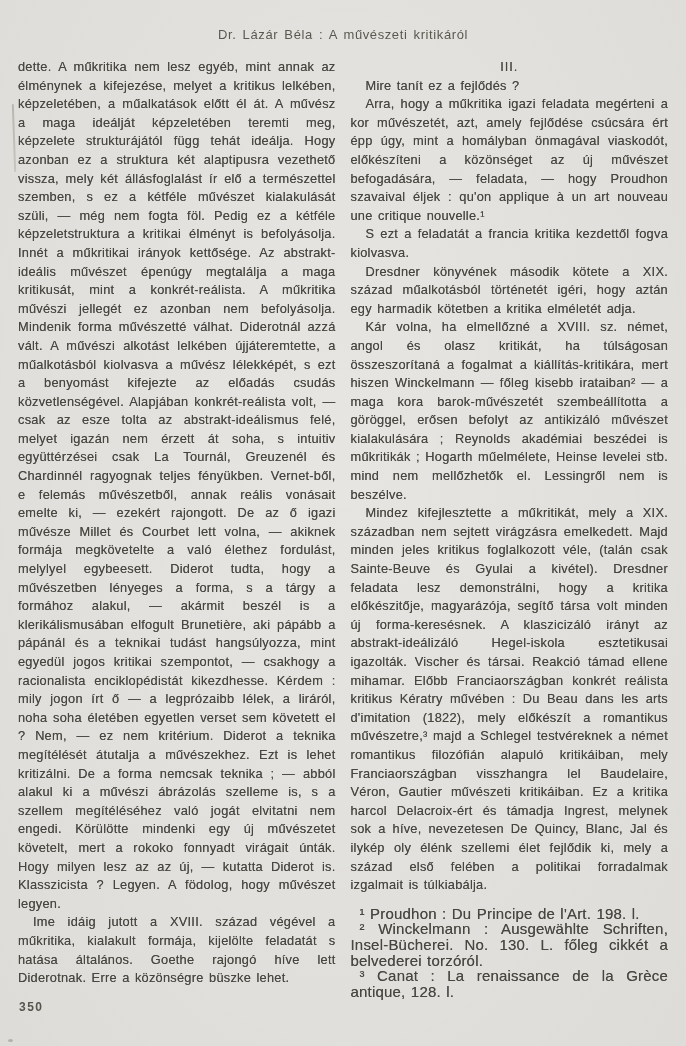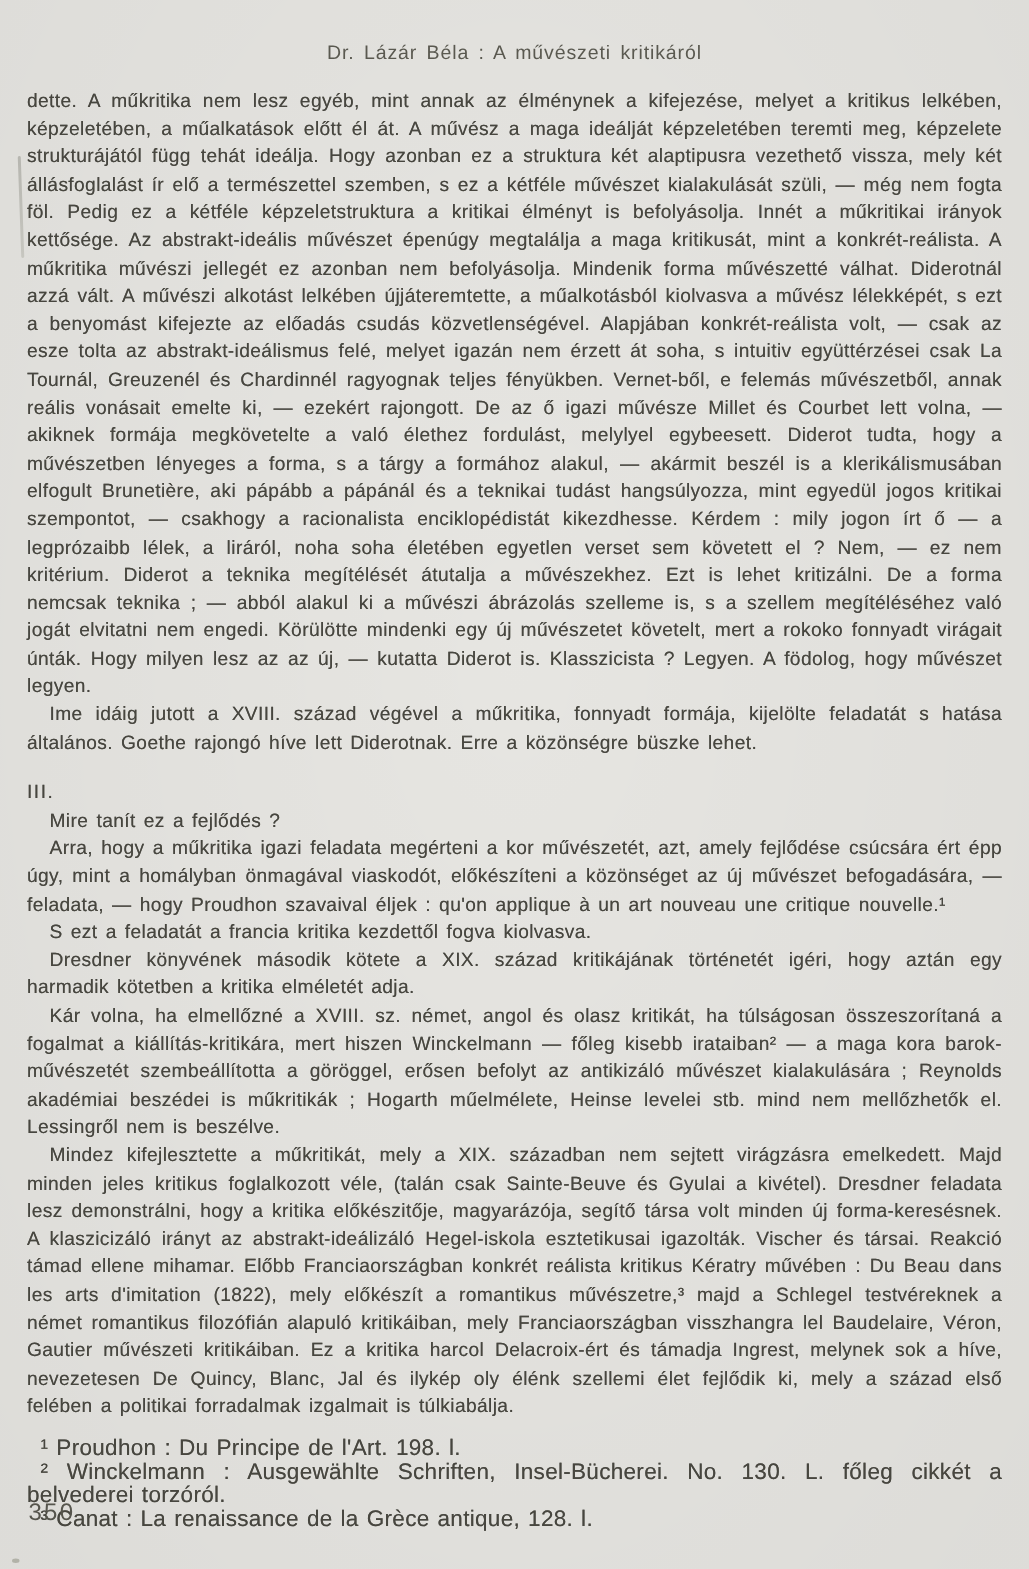--- a/index.html
+++ b/index.html
@@ -21,54 +21,55 @@
     font-size: 13px;
     letter-spacing: 0.6px;
     word-spacing: 2px;
     color: #5a5950;
   }
   .columns {
     display: flex;
     gap: 15px;
     padding: 0 18px;
     margin-top: 16px;
-    flex-direction: column;
   }
   .col {
     flex: 1;
     min-width: 0;
     font-size: 12.8px;
     line-height: 18.6px;
     text-align: justify;
     letter-spacing: 0.25px;
     word-spacing: 1.6px;
     hyphens: auto;
     text-shadow: 0 0 0.4px rgba(70,69,62,0.7);
   }
   .col p { margin: 0; text-indent: 15px; }
   .col p.noindent { text-indent: 0; }
   .section-heading {
+    text-align: center;
     text-indent: 0 !important;
     letter-spacing: 1px;
   }
   .footnotes {
     margin-top: 11px;
     font-size: 15px;
     line-height: 15.6px;
     letter-spacing: 0.2px;
     word-spacing: 1px;
   }
   .footnotes p { text-indent: 9px; text-align: justify; margin: 0; }
   .page-number {
     position: absolute;
     left: 19px;
     top: 1000px;
-    font-size: 16px;
+    font-size: 12px;
     letter-spacing: 1.5px;
     color: #56554d;
+    font-weight: bold;
   }
   .artifact-line {
     position: absolute;
     left: 13px;
     top: 104px;
     width: 2px;
     height: 68px;
     background: linear-gradient(#95958d, #b3b3aa);
     border-radius: 2px;
     transform: rotate(-2deg);
@@ -88,29 +89,29 @@
 <body>
 
 <div class="page">
 
   <div class="running-header">Dr. Lázár Béla : A művészeti kritikáról</div>
 
   <div class="columns">
 
     <div class="col">
       <p class="noindent">dette. A műkritika nem lesz egyéb, mint annak az élménynek a kifejezése, melyet a kritikus lelkében, képzeletében, a műalkatások előtt él át. A művész a maga ideálját képzeletében teremti meg, képzelete strukturájától függ tehát ideálja. Hogy azonban ez a struktura két alaptipusra vezethető vissza, mely két állásfoglalást ír elő a természettel szemben, s ez a kétféle művészet kialakulását szüli, — még nem fogta föl. Pedig ez a kétféle képzeletstruktura a kritikai élményt is befolyásolja. Innét a műkritikai irányok kettősége. Az abstrakt-ideális művészet épenúgy megtalálja a maga kritikusát, mint a konkrét-reálista. A műkritika művészi jellegét ez azonban nem befolyásolja. Mindenik forma művészetté válhat. Diderotnál azzá vált. A művészi alkotást lelkében újjáteremtette, a műalkotásból kiolvasva a művész lélekképét, s ezt a benyomást kifejezte az előadás csudás közvetlenségével. Alapjában konkrét-reálista volt, — csak az esze tolta az abstrakt-ideálismus felé, melyet igazán nem érzett át soha, s intuitiv együttérzései csak La Tournál, Greuzenél és Chardinnél ragyognak teljes fényükben. Vernet-ből, e felemás művészetből, annak reális vonásait emelte ki, — ezekért rajongott. De az ő igazi művésze Millet és Courbet lett volna, — akiknek formája megkövetelte a való élethez fordulást, melylyel egybeesett. Diderot tudta, hogy a művészetben lényeges a forma, s a tárgy a formához alakul, — akármit beszél is a klerikálismusában elfogult Brunetière, aki pápább a pápánál és a teknikai tudást hangsúlyozza, mint egyedül jogos kritikai szempontot, — csakhogy a racionalista enciklopédistát kikezdhesse. Kérdem : mily jogon írt ő — a legprózaibb lélek, a liráról, noha soha életében egyetlen verset sem követett el ? Nem, — ez nem kritérium. Diderot a teknika megítélését átutalja a művészekhez. Ezt is lehet kritizálni. De a forma nemcsak teknika ; — abból alakul ki a művészi ábrázolás szelleme is, s a szellem megítéléséhez való jogát elvitatni nem engedi. Körülötte mindenki egy új művészetet követelt, mert a rokoko fonnyadt virágait únták. Hogy milyen lesz az az új, — kutatta Diderot is. Klasszicista ? Legyen. A födolog, hogy művészet legyen.</p>
-      <p>Ime idáig jutott a XVIII. század végével a műkritika, fonnyadt formája, kijelölte feladatát s hatása általános. Goethe rajongó híve lett Diderotnak. Erre a közönségre büszke lehet.</p>
+      <p>Ime idáig jutott a XVIII. század végével a műkritika, kialakult formája, kijelölte feladatát s hatása általános. Goethe rajongó híve lett Diderotnak. Erre a közönségre büszke lehet.</p>
     </div>
 
     <div class="col">
       <p class="section-heading">III.</p>
       <p>Mire tanít ez a fejlődés ?</p>
       <p>Arra, hogy a műkritika igazi feladata megérteni a kor művészetét, azt, amely fejlődése csúcsára ért épp úgy, mint a homályban önmagával viaskodót, előkészíteni a közönséget az új művészet befogadására, — feladata, — hogy Proudhon szavaival éljek : qu'on applique à un art nouveau une critique nouvelle.¹</p>
       <p>S ezt a feladatát a francia kritika kezdettől fogva kiolvasva.</p>
-      <p>Dresdner könyvének második kötete a XIX. század kritikájának történetét igéri, hogy aztán egy harmadik kötetben a kritika elméletét adja.</p>
+      <p>Dresdner könyvének második kötete a XIX. század műalkotásból történetét igéri, hogy aztán egy harmadik kötetben a kritika elméletét adja.</p>
       <p>Kár volna, ha elmellőzné a XVIII. sz. német, angol és olasz kritikát, ha túlságosan összeszorítaná a fogalmat a kiállítás-kritikára, mert hiszen Winckelmann — főleg kisebb irataiban² — a maga kora barok-művészetét szembeállította a göröggel, erősen befolyt az antikizáló művészet kialakulására ; Reynolds akadémiai beszédei is műkritikák ; Hogarth műelmélete, Heinse levelei stb. mind nem mellőzhetők el. Lessingről nem is beszélve.</p>
       <p>Mindez kifejlesztette a műkritikát, mely a XIX. században nem sejtett virágzásra emelkedett. Majd minden jeles kritikus foglalkozott véle, (talán csak Sainte-Beuve és Gyulai a kivétel). Dresdner feladata lesz demonstrálni, hogy a kritika előkészitője, magyarázója, segítő társa volt minden új forma-keresésnek. A klaszicizáló irányt az abstrakt-ideálizáló Hegel-iskola esztetikusai igazolták. Vischer és társai. Reakció támad ellene mihamar. Előbb Franciaországban konkrét reálista kritikus Kératry művében : Du Beau dans les arts d'imitation (1822), mely előkészít a romantikus művészetre,³ majd a Schlegel testvéreknek a német romantikus filozófián alapuló kritikáiban, mely Franciaországban visszhangra lel Baudelaire, Véron, Gautier művészeti kritikáiban. Ez a kritika harcol Delacroix-ért és támadja Ingrest, melynek sok a híve, nevezetesen De Quincy, Blanc, Jal és ilykép oly élénk szellemi élet fejlődik ki, mely a század első felében a politikai forradalmak izgalmait is túlkiabálja.</p>
 
       <div class="footnotes">
         <p>¹ Proudhon : Du Principe de l'Art. 198. l.</p>
         <p>² Winckelmann : Ausgewählte Schriften, Insel-Bücherei. No. 130. L. főleg cikkét a belvederei torzóról.</p>
         <p>³ Canat : La renaissance de la Grèce antique, 128. l.</p>
       </div>
     </div>
 

